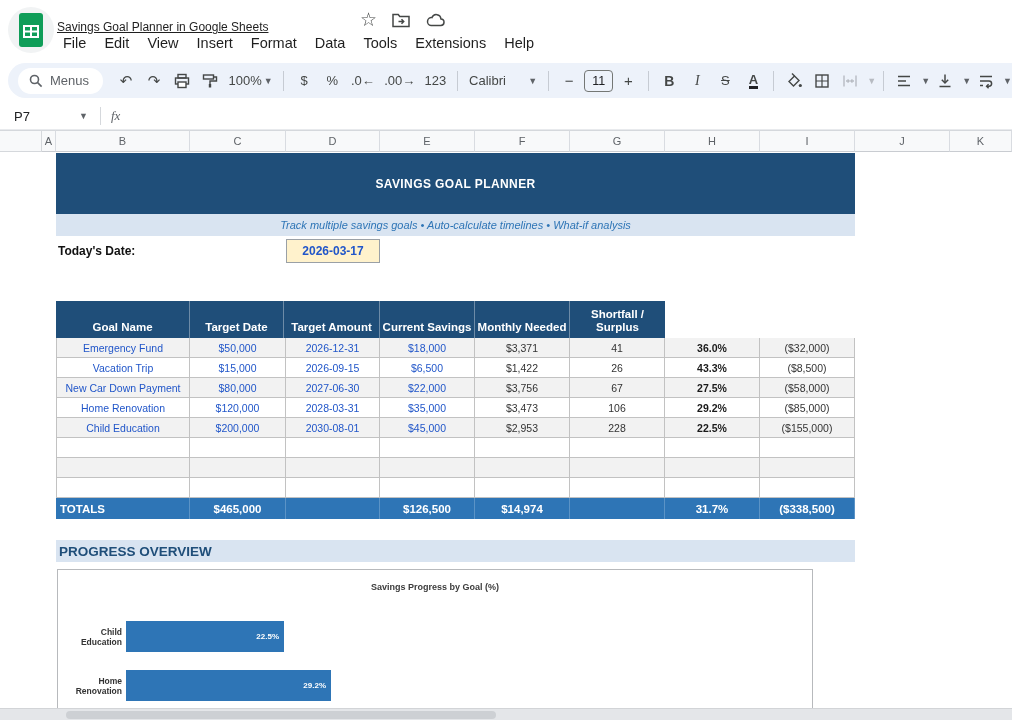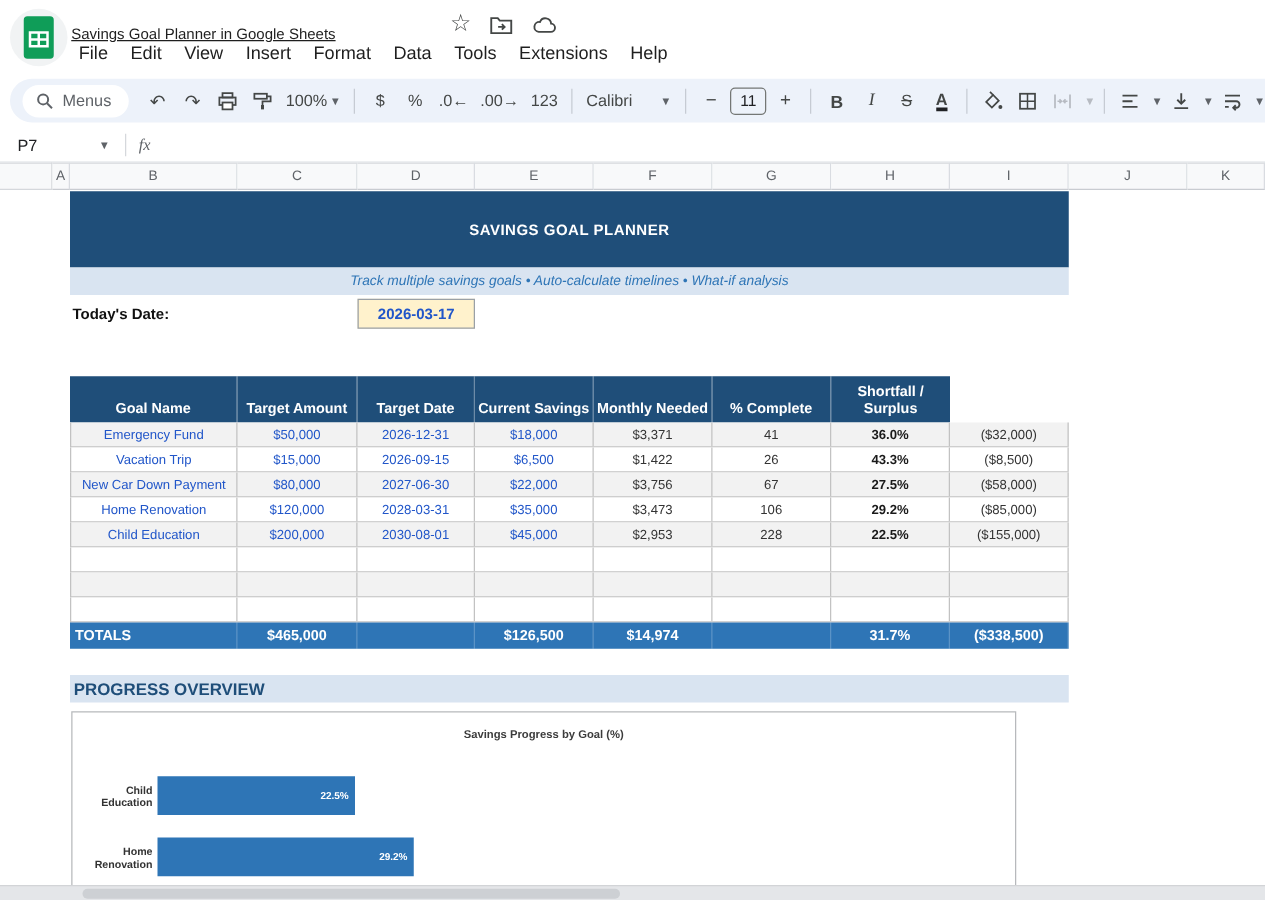--- a/index.html
+++ b/index.html
@@ -310,25 +310,24 @@
     <div class="row-h" style="top: 702px; height: 18px;">28</div>
   </div>
 
 <div id="sheet">
   <div id="banner">SAVINGS GOAL PLANNER</div>
   <div id="subtitle">Track multiple savings goals • Auto-calculate timelines • What-if analysis</div>
   <div id="today-label">Today's Date:</div>
   <div id="today-value">2026-03-17</div>
   <div id="tracker-head">
       <div class="th" style="width: 134px;">Goal Name</div>
+      <div class="th" style="width: 94px;">Target Date</div>
       <div class="th" style="width: 96px;">Target Amount</div>
-      <div class="th" style="width: 94px;">Target Date</div>
       <div class="th" style="width: 95px;">Current Savings</div>
       <div class="th" style="width: 95px;">Monthly Needed</div>
-      <div class="th" style="width: 95px;">% Complete</div>
       <div class="th" style="width: 95px;">Shortfall / Surplus</div>
     </div>
   <div id="tracker-body">
       <div class="t-row" style="top: 0px; background: rgb(242, 242, 242);">
         <div class="td blue" style="width: 133px;">Emergency Fund</div>
         <div class="td blue" style="width: 96px;">$50,000</div>
         <div class="td blue" style="width: 94px;">2026-12-31</div>
         <div class="td blue" style="width: 95px;">$18,000</div>
         <div class="td dark" style="width: 95px;">$3,371</div>
         <div class="td dark" style="width: 95px;">41</div>

